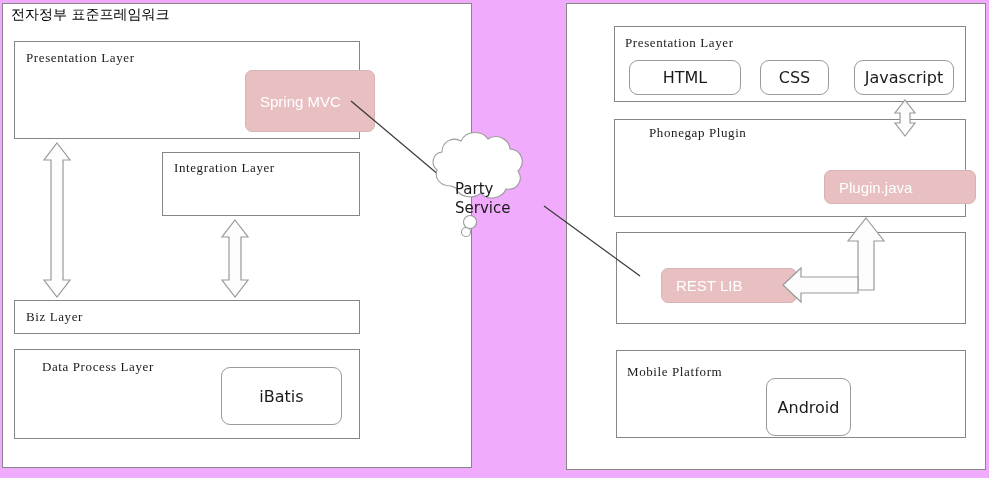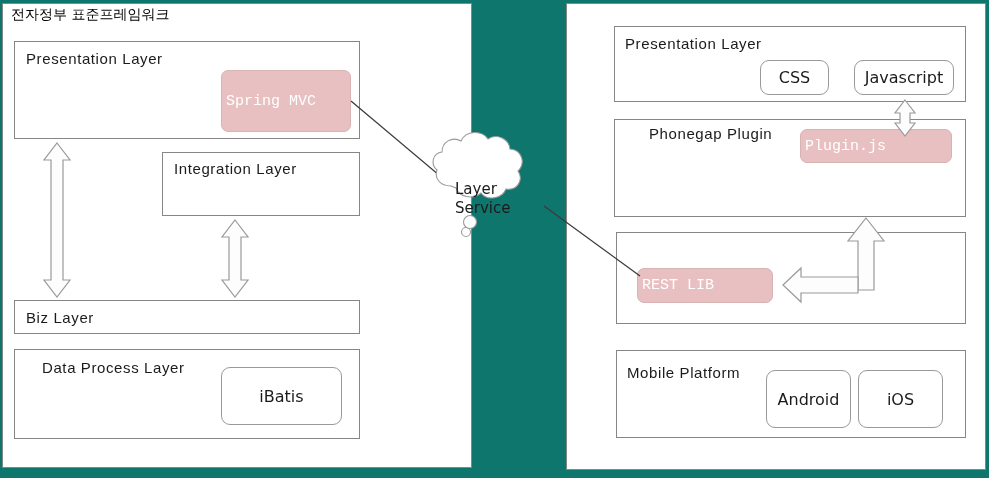--- a/index.html
+++ b/index.html
@@ -8,39 +8,39 @@
     padding: 0;
     background: #ffffff;
   }
   body {
     font-family: "DejaVu Sans Mono", "Liberation Mono", monospace;
   }
   #canvas {
     position: relative;
     width: 989px;
     height: 478px;
-    background: #0f766e;
+    background: #f0abfc;
     overflow: hidden;
   }
   .panel {
     position: absolute;
     border: 1px solid #868686;
     background: #ffffff;
     box-sizing: border-box;
   }
   .group-box {
     position: absolute;
     border: 1px solid #868686;
     background: #ffffff;
     box-sizing: border-box;
   }
   .group-label {
     position: absolute;
-    font-family: Liberation Sans, sans-serif;
-    font-size: 15px;
+    font-family: Liberation Serif, serif;
+    font-size: 13px;
     color: #1b1b1b;
     letter-spacing: 0.6px;
     white-space: nowrap;
   }
   .title-label {
     position: absolute;
     font-family: "DejaVu Sans", "Liberation Sans", sans-serif;
     font-size: 14px;
     color: #000000;
     white-space: nowrap;
@@ -59,24 +59,25 @@
     color: #1b1b1b;
   }
   .pink-box {
     position: absolute;
     border: 1px solid #d8b3b4;
     border-radius: 7px;
     background: #e8c0c1;
     box-sizing: border-box;
     display: flex;
     align-items: center;
-    font-family: Liberation Mono, monospace;
+    font-family: Liberation Sans, sans-serif;
     font-size: 15px;
     color: #ffffff;
-    padding-left: 4px;
+    padding-left: 14px;
+    margin-left: 24px;
   }
   .svg-layer {
     position: absolute;
     left: 0;
     top: 0;
     width: 989px;
     height: 478px;
     pointer-events: none;
   }
   .cloud-text {
@@ -121,34 +122,34 @@
   <div class="group-label" style="left:26px; top:309px;">Biz Layer</div>
 
   <div class="group-box" style="left:14px; top:349px; width:346px; height:90px;"></div>
   <div class="group-label" style="left:42px; top:359px;">Data Process Layer</div>
   <div class="rounded-box" style="left:221px; top:367px; width:121px; height:58px;">iBatis</div>
 
   <div class="panel" style="left:566px; top:3px; width:420px; height:467px;"></div>
 
   <div class="group-box" style="left:614px; top:26px; width:352px; height:76px;"></div>
   <div class="group-label" style="left:625px; top:35px;">Presentation Layer</div>
+  <div class="rounded-box" style="left:629px; top:60px; width:112px; height:35px;">HTML</div>
   <div class="rounded-box" style="left:760px; top:60px; width:69px; height:35px;">CSS</div>
   <div class="rounded-box" style="left:854px; top:60px; width:100px; height:35px;">Javascript</div>
 
   <div class="group-box" style="left:614px; top:119px; width:352px; height:98px;"></div>
   <div class="group-label" style="left:625px; top:125px;margin-left:24px;">Phonegap Plugin</div>
-  <div class="pink-box" style="left:800px; top:129px; width:152px; height:34px;">Plugin.js</div>
+  <div class="pink-box" style="left:800px; top:170px; width:152px; height:34px;">Plugin.java</div>
 
   <div class="group-box" style="left:616px; top:232px; width:350px; height:92px;"></div>
   <div class="pink-box" style="left:637px; top:268px; width:136px; height:35px;">REST LIB</div>
 
   <div class="group-box" style="left:616px; top:350px; width:350px; height:88px;"></div>
   <div class="group-label" style="left:627px; top:364px;">Mobile Platform</div>
-  <div class="rounded-box" style="left:766px; top:370px; width:85px; height:58px;">Android</div>
-  <div class="rounded-box" style="left:858px; top:370px; width:85px; height:58px;">iOS</div>
+  <div class="rounded-box" style="left:766px; top:378px; width:85px; height:58px;">Android</div>
 
   <svg class="svg-layer" viewBox="0 0 989 478" xmlns="http://www.w3.org/2000/svg">
 
     <polygon points="57,143 70,160 63,160 63,280 70,280 57,297 44,280 51,280 51,160 44,160" fill="#fdfdfd" stroke="#9a9a9a" stroke-width="1.2"></polygon>
 
     <polygon points="235,220 248,237 241,237 241,280 248,280 235,297 222,280 229,280 229,237 222,237" fill="#fdfdfd" stroke="#9a9a9a" stroke-width="1.2"></polygon>
 
     <polygon points="905,100 915,113 910,113 910,123 915,123 905,136 895,123 900,123 900,113 895,113" fill="#fdfdfd" stroke="#9a9a9a" stroke-width="1.2"></polygon>
 
     <polygon points="866,218 884,241 874,241 874,290 858,290 858,241 848,241" fill="#fdfdfd" stroke="#9a9a9a" stroke-width="1.2"></polygon>
@@ -170,17 +171,17 @@
                C 524 180 517 191 506 189
                C 502 199 487 201 481 193
                C 473 200 459 197 456 188
                Z" fill="#ffffff" stroke="#9a9a9a" stroke-width="1.1"></path>
       <circle cx="466" cy="232" r="4.5" fill="#ffffff" stroke="#9a9a9a" stroke-width="1.1"></circle>
       <circle cx="470" cy="222" r="6.5" fill="#ffffff" stroke="#9a9a9a" stroke-width="1.1"></circle>
     </g>
   </svg>
 
   <div class="cloud-text" style="left:455px; top:180px;">
-    <span>Layer</span><br>
+    <span>Party</span><br>
     <span>Service</span>
   </div>
 
 </div>
 
 </body></html>

